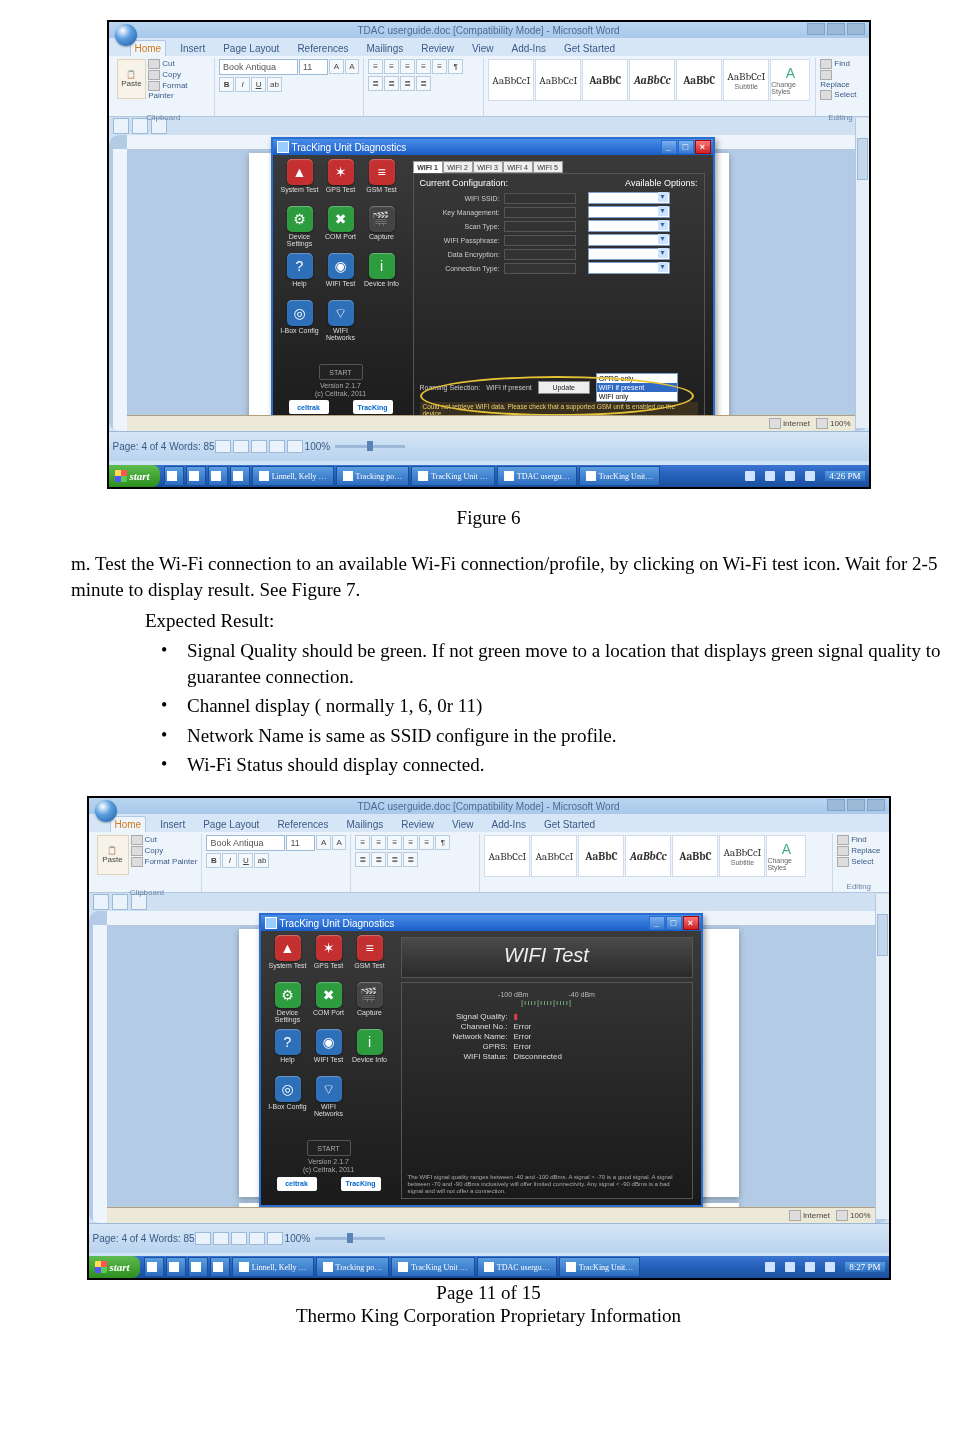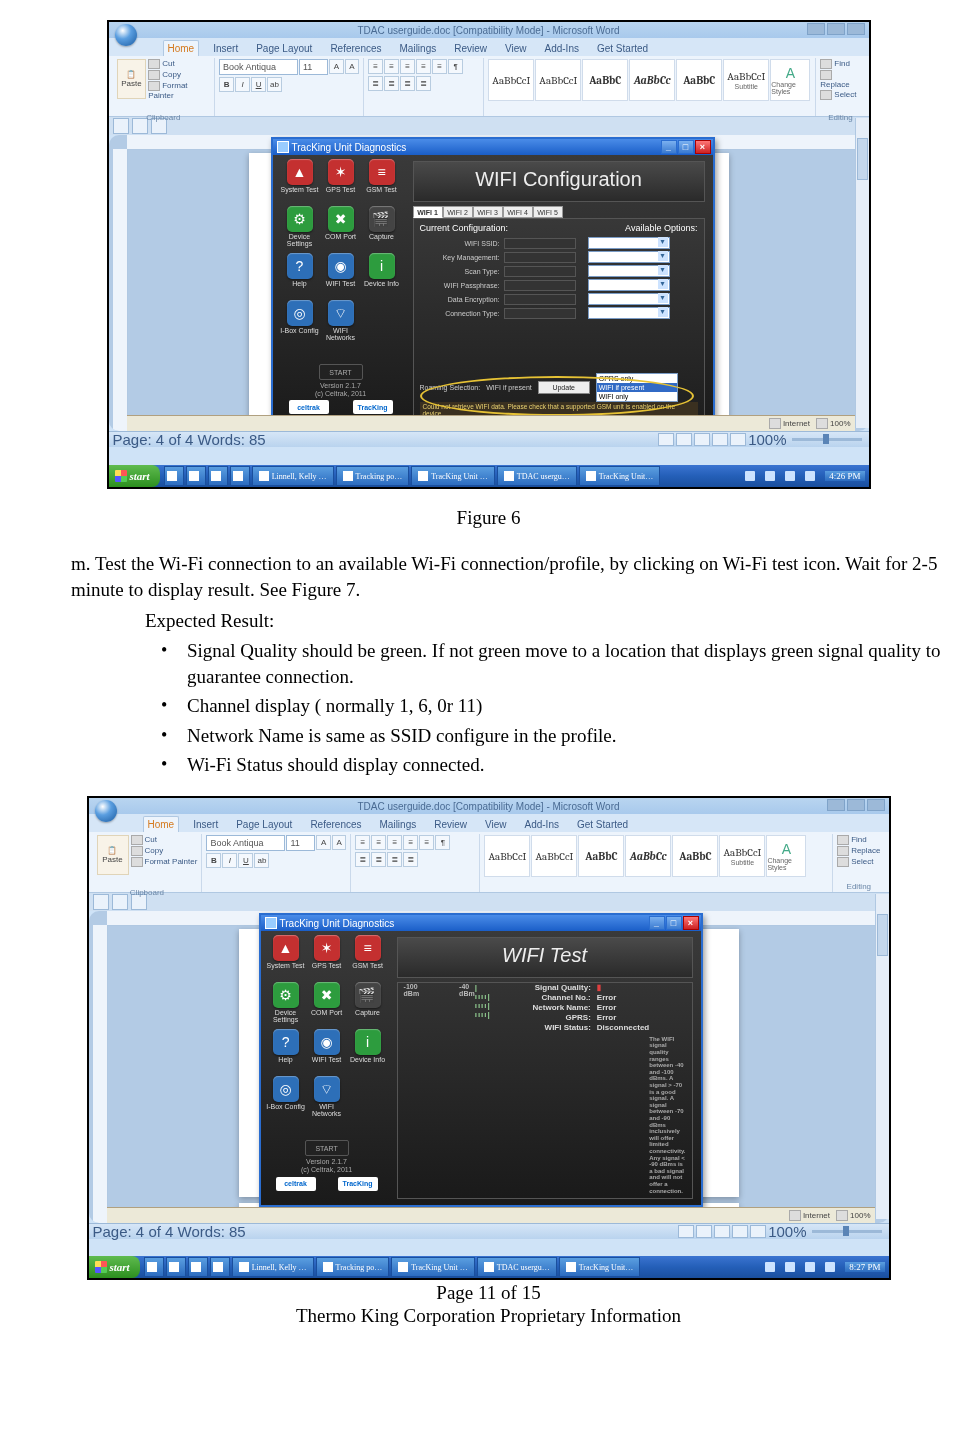--- a/index.html
+++ b/index.html
@@ -11,21 +11,21 @@
   ul.bullets li { position: relative; padding-left: 32px; margin-bottom: 4px; line-height: 1.35; }
   ul.bullets li::before { content: "•"; position: absolute; left: 6px; top: 0; font-size: 18px; }
   .footer { text-align: center; font-family: "Times New Roman", serif; font-size: 19px; margin-top: 2px; line-height: 1.2; }
 
   
   .win { background: #cfe3f7; position: relative; font-family: Tahoma, Segoe UI, sans-serif; font-size: 10px; }
   .win-titlebar { height: 16px; background: linear-gradient(#b9d5f0,#a8c9ec); display: flex; align-items: center; justify-content: center; color: #4a6b93; font-size: 10px; position: relative; }
   .win-titlebar .orb { position: absolute; left: 6px; top: 2px; width: 22px; height: 22px; border-radius: 50%; background: radial-gradient(circle at 35% 30%, #fff, #5a9ee0 40%, #1a5aa0); z-index: 5; box-shadow: 0 1px 2px rgba(0,0,0,0.3); }
   .win-titlebar .wctrl { position: absolute; right: 4px; top: 1px; display: flex; gap: 2px; }
   .win-titlebar .wctrl span { width: 16px; height: 10px; background: #9cb9d8; border: 1px solid #7fa3c9; display: inline-block; }
-  .ribbon-tabs { height: 18px; background: #d6e6f7; display: flex; align-items: flex-end; padding-left: 54px; gap: 10px; color: #3b5a85; font-size: 10px; }
+  .ribbon-tabs { height: 18px; background: #d6e6f7; display: flex; align-items: flex-end; padding-left: 21px; gap: 10px; color: #3b5a85; font-size: 10px; }
   .ribbon-tabs span { padding: 2px 4px; cursor: default; }
   .ribbon-tabs span.active { background: #edf4fc; border: 1px solid #b0c8e2; border-bottom: none; border-radius: 2px 2px 0 0; color: #d47a1f; }
   .ribbon-body { height: 58px; background: #edf4fc; border-bottom: 1px solid #b0c8e2; display: flex; padding: 2px 4px 0 4px; gap: 0; }
   .ribbon-group { border-right: 1px solid #cad9eb; padding: 1px 4px 0 4px; display: flex; flex-direction: column; justify-content: space-between; position: relative; }
   .ribbon-group .grplabel { font-size: 8px; color: #6a86a7; text-align: center; padding: 1px 0; margin-top: 12px; }
   .paste-btn { width: 30px; height: 38px; background: #f8f3e8; border: 1px solid #e0d4b8; display: flex; flex-direction: column; align-items: center; justify-content: center; font-size: 8px; color: #444; }
   .clip-side { display: flex; flex-direction: column; gap: 1px; font-size: 8px; color: #3b5a85; margin-left: 2px; }
   .clip-side span::before { content: ""; display: inline-block; width: 10px; height: 8px; background: #ddd; border: 1px solid #aaa; margin-right: 2px; vertical-align: middle; }
   .font-combo { height: 14px; background: #fff; border: 1px solid #9cb9d8; font-size: 9px; padding: 0 3px; display: inline-flex; align-items: center; color: #555; }
   .tinybtn { width: 13px; height: 13px; border: 1px solid #b8cce0; background: #f4f8fd; display: inline-flex; align-items: center; justify-content: center; font-size: 8px; color: #444; }
@@ -33,21 +33,21 @@
   .style-box .sample { font-size: 11px; font-family: Cambria, serif; }
   .style-box .lbl { font-size: 7px; color: #666; }
   .editing-col { display: flex; flex-direction: column; gap: 1px; font-size: 8px; color: #3b5a85; }
   .editing-col span::before { content: ""; display: inline-block; width: 10px; height: 8px; margin-right: 2px; vertical-align: middle; background: #ddd; border: 1px solid #aaa; }
   .qat { height: 18px; background: #cfe0f2; display: flex; align-items: center; padding-left: 4px; gap: 3px; }
   .qat span { width: 14px; height: 14px; border: 1px solid #9cb9d8; background: #eaf2fb; display: inline-block; }
   .doc-area { background: #b3cbe5; position: relative; overflow: hidden; border-radius: 10px; }
   .ruler-h { height: 14px; background: #eef4fb; border-bottom: 1px solid #b0c8e2; margin: 0 14px 0 18px; }
   .ruler-v { width: 14px; background: #eef4fb; border-right: 1px solid #b0c8e2; position: absolute; left: 4px; top: 14px; bottom: 0; }
   .page-white { background: #fff; box-shadow: 0 2px 6px rgba(0,0,0,0.3); position: absolute; }
-  .statusbar { height: 15px; background: linear-gradient(#d6e6f7,#b9d3ee); border-top: 1px solid #9cb9d8; display: flex; align-items: center; font-size: 15px; color: #3b5a85; padding: 0 4px; justify-content: space-between; }
+  .statusbar { height: 15px; background: linear-gradient(#d6e6f7,#b9d3ee); border-top: 1px solid #9cb9d8; display: flex; align-items: center; font-size: 10px; color: #3b5a85; padding: 7px 4px; }
   .statusbar .right { display: flex; align-items: center; gap: 2px; }
   .viewbtn { width: 14px; height: 11px; border: 1px solid #9cb9d8; background: #eaf2fb; display: inline-block; }
   .zoom-slider { width: 70px; height: 3px; background: #9cb9d8; position: relative; display: inline-block; margin: 0 3px; }
   .zoom-slider::after { content: ""; width: 6px; height: 10px; background: #5a84b6; position: absolute; left: 45%; top: -4px; }
   .taskbar { height: 22px; background: linear-gradient(#3b74d1,#245fb8 50%,#1a4f9e); display: flex; align-items: center; font-size: 9px; color: #fff; }
   .start-btn { height: 22px; padding: 0 10px 0 6px; background: linear-gradient(#5fbb4f,#2c8f1f); display: flex; align-items: center; font-style: italic; font-weight: bold; font-size: 11px; border-radius: 0 8px 8px 0; margin-right: 4px; }
   .start-btn::before { content: ""; width: 12px; height: 12px; margin-right: 3px; background: conic-gradient(#f55 0 25%, #5c5 0 50%, #55f 0 75%, #fd5 0); border-radius: 1px; }
   .task-item { height: 18px; padding: 0 6px; background: linear-gradient(#5a9ee0,#2c6cc0); border: 1px solid #1a4f9e; display: flex; align-items: center; margin-right: 2px; max-width: 82px; overflow: hidden; white-space: nowrap; font-size: 8px; }
   .task-item::before { content: ""; width: 10px; height: 10px; background: #fff; margin-right: 3px; flex: none; }
   .tray { margin-left: auto; padding: 0 4px; display: flex; align-items: center; gap: 10px; }
@@ -84,21 +84,21 @@
   .config-row .sel { width: 80px; height: 10px; background: #fff; border: 1px solid #7a9cc6; position: relative; }
   .config-row .sel::after { content: "▾"; position: absolute; right: 1px; top: -1px; width: 10px; height: 10px; background: #cde3ff; color: #369; font-size: 8px; text-align: center; }
   .ellipse-highlight { position: absolute; border: 2px solid #e6c235; border-radius: 50%; pointer-events: none; }
   .roam-row { display: flex; align-items: center; gap: 6px; font-size: 7px; color: #ccc; margin-top: 4px; }
   .upd-btn { width: 50px; height: 11px; background: #eee; border: 1px solid #888; color: #222; font-size: 7px; display: flex; align-items: center; justify-content: center; }
   .roam-sel { width: 80px; background: #fff; border: 1px solid #7a9cc6; font-size: 7px; color: #000; position: relative; }
   .roam-opt { padding: 0 2px; line-height: 9px; }
   .roam-opt.hl { background: #316ac5; color: #fff; }
   .warn-strip { background: #3a3020; color: #e8d070; font-size: 6.5px; padding: 1px 3px; }
 
-  .test-box { border: 1px solid #555; background: linear-gradient(#333,#1a1a1a); padding: 0 6px 4px; font-size: 8px; flex: 1; display: flex; flex-direction: row; font-weight: bold; }
+  .test-box { border: 1px solid #555; background: linear-gradient(#333,#1a1a1a); padding: 8px 6px 4px; font-size: 8px; flex: 1; display: flex; flex-direction: column; }
   .sig-scale { display: flex; justify-content: center; gap: 40px; font-size: 7px; color: #bbb; }
   .sig-ticks { height: 8px; display: flex; justify-content: center; color: #8fc98f; letter-spacing: 1px; font-size: 8px; margin-bottom: 6px; }
   .test-row { display: flex; margin-bottom: 1px; }
   .test-row label { width: 100px; text-align: right; color: #ddd; padding-right: 6px; font-size: 8px; }
   .test-row .val { color: #ddd; font-size: 8px; }
   .test-row .val.red { color: #e04040; }
   .test-foot { font-size: 6px; color: #aaa; line-height: 1.1; margin-top: auto; padding-top: 4px; }
 
   .scrollbar-v { width: 13px; background: #e6eef8; border-left: 1px solid #b0c8e2; position: absolute; right: 0; top: 96px; bottom: 37px; }
   .scrollbar-v .thumb { background: #c4d7ec; border: 1px solid #9cb9d8; position: absolute; left: 1px; right: 1px; height: 40px; top: 20px; }
@@ -289,21 +289,20 @@
               </div>
             <div class="start-pill">START</div>
             <div class="version" style="white-space:pre-line;">Version 2.1.7
 (c) Celtrak, 2011</div>
             <div class="logos">
                 <span>celtrak</span>
                 <span>TracKing</span>
               </div>
           </div>
           <div class="diag-main">
-            <div class="panel-title">WIFI Configuration</div>
             <div class="wifi-tabs">
               <span class="on">WIFI 1</span>
               <span>WIFI 2</span>
               <span>WIFI 3</span>
               <span>WIFI 4</span>
               <span>WIFI 5</span>
             </div>
             <div class="config-box" style="position:relative;">
               <div class="config-hdr">
                   <span>Current Configuration:</span>

